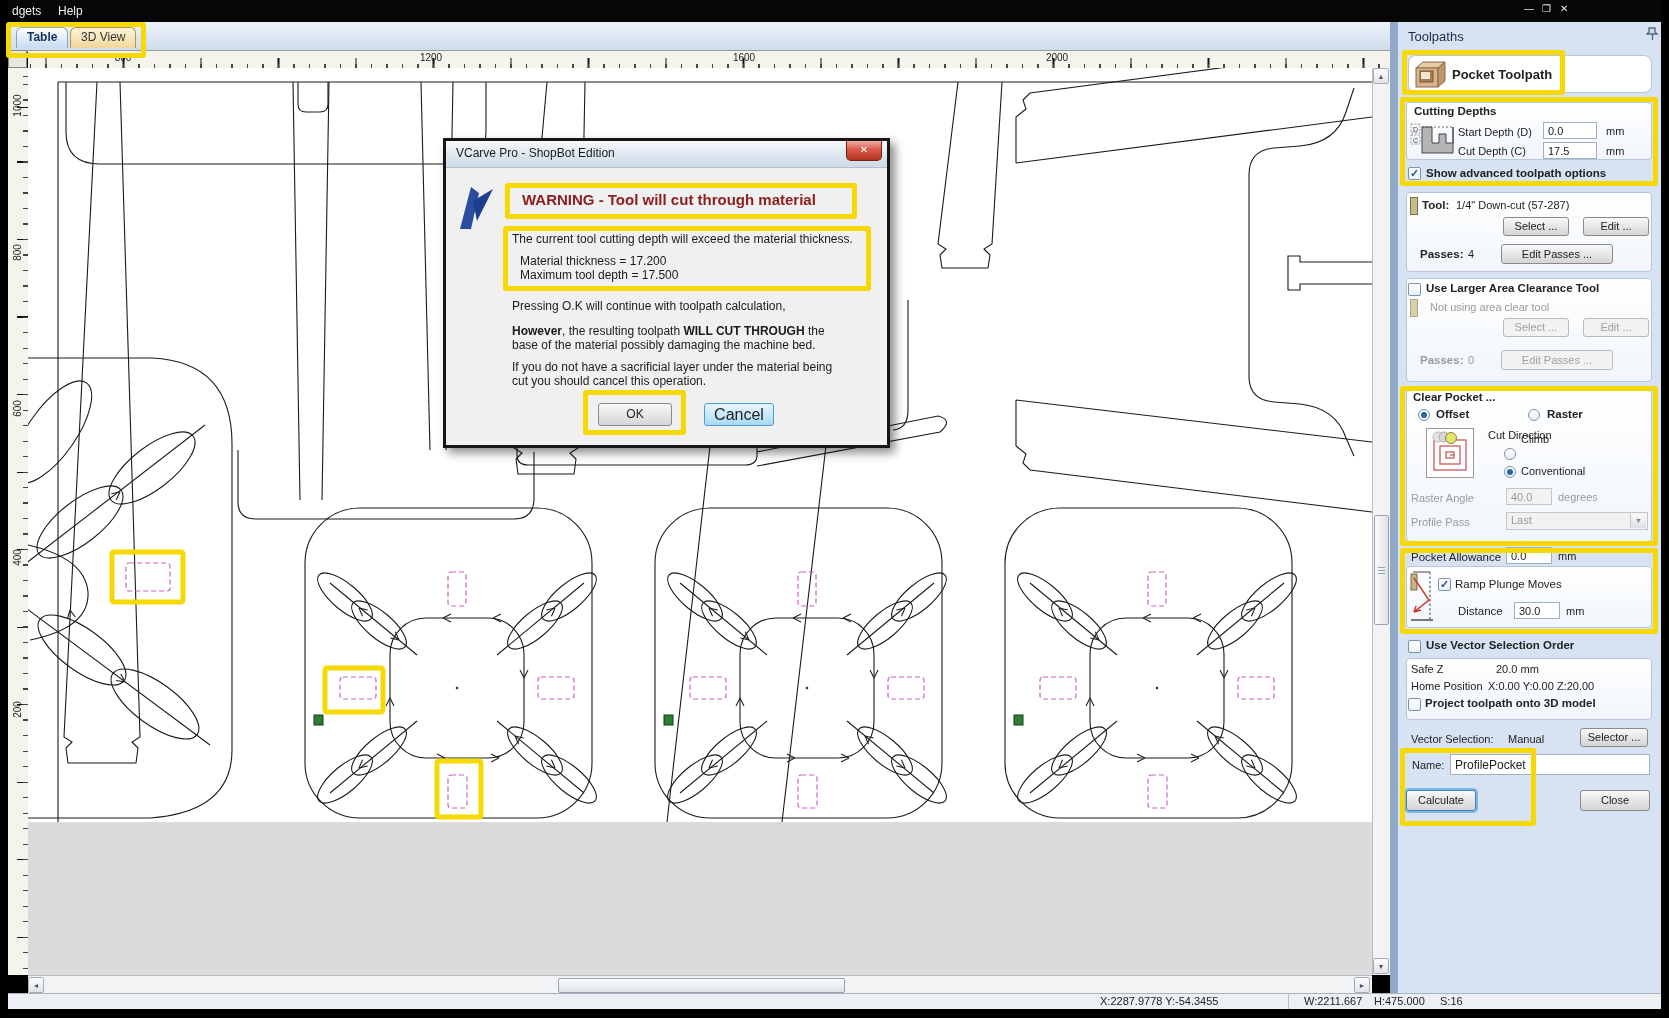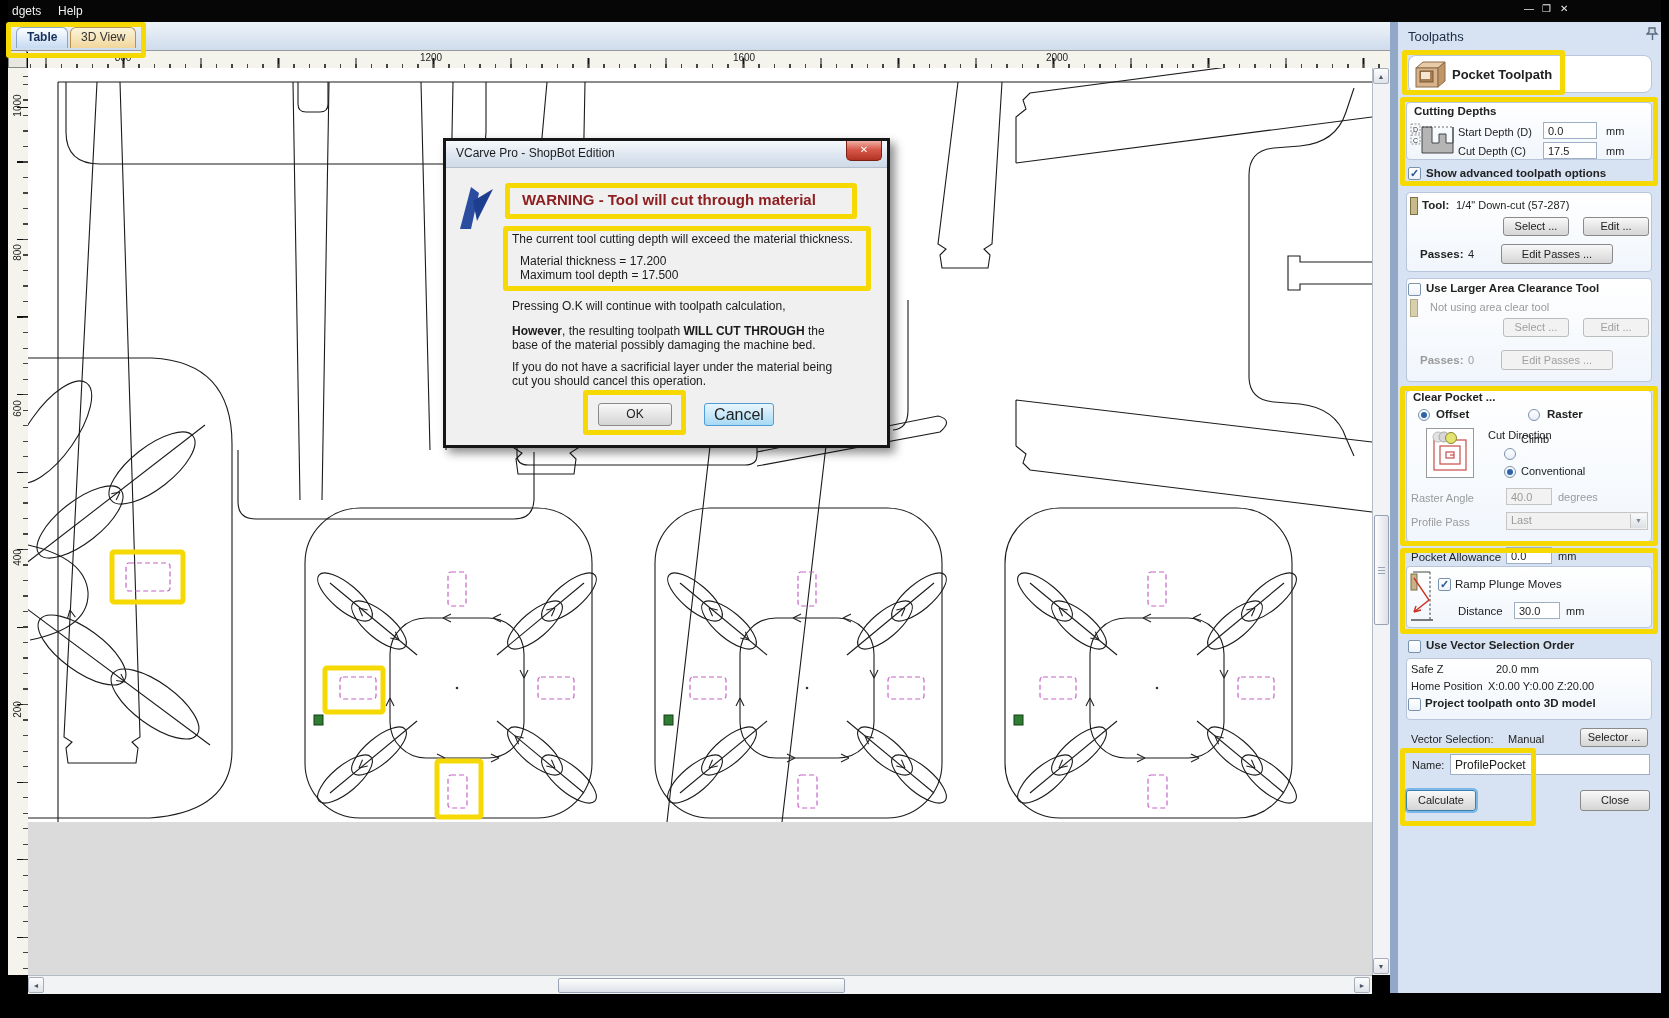--- a/index.html
+++ b/index.html
@@ -385,14 +385,21 @@
     <div class="dlg-text nw" style="left:74px;top:113px">Material thickness = 17.200</div>
     <div class="dlg-text nw" style="left:74px;top:127px">Maximum tool depth = 17.500</div>
     <div class="dlg-text nw" style="left:66px;top:158px">Pressing O.K will continue with toolpath calculation,</div>
     <div class="dlg-text" style="left:66px;top:219px;width:330px;line-height:14px">If you do not have a sacrificial layer under the material being cut you should cancel this operation.</div>
     <div class="dlg-text" style="left:66px;top:183px;width:340px;line-height:14px"><span style="font-weight:bold">However</span><span>, the resulting toolpath </span><span style="font-weight:bold">WILL CUT THROUGH</span><span> the base of the material possibly damaging the machine bed.</span></div>
     <div class="yb" style="left:137px;top:249px;width:103px;height:45px"></div>
     <div class="btn" style="left:152px;top:262px;width:74px;height:23px;line-height:21px;font-size:12px">OK</div>
     <div class="btn" style="left:258px;top:262px;width:70px;height:23px;line-height:21px;font-size:16px;border-color:#4d9dd9;background:linear-gradient(#eaf6fd,#c9e8fa 50%,#a6d9f4)">Cancel</div>
   </div>
 
+  <div class="abs" id="statusbar">
+    <span class="st" style="left:1092px">X:2287.9778 Y:-54.3455</span>
+    <div class="stsep" style="left:1280px"></div>
+    <span class="st" style="left:1296px">W:2211.667</span>
+    <span class="st" style="left:1366px">H:475.000</span>
+    <span class="st" style="left:1432px">S:16</span>
+  </div>
 
 </div>
 
 </body></html>

